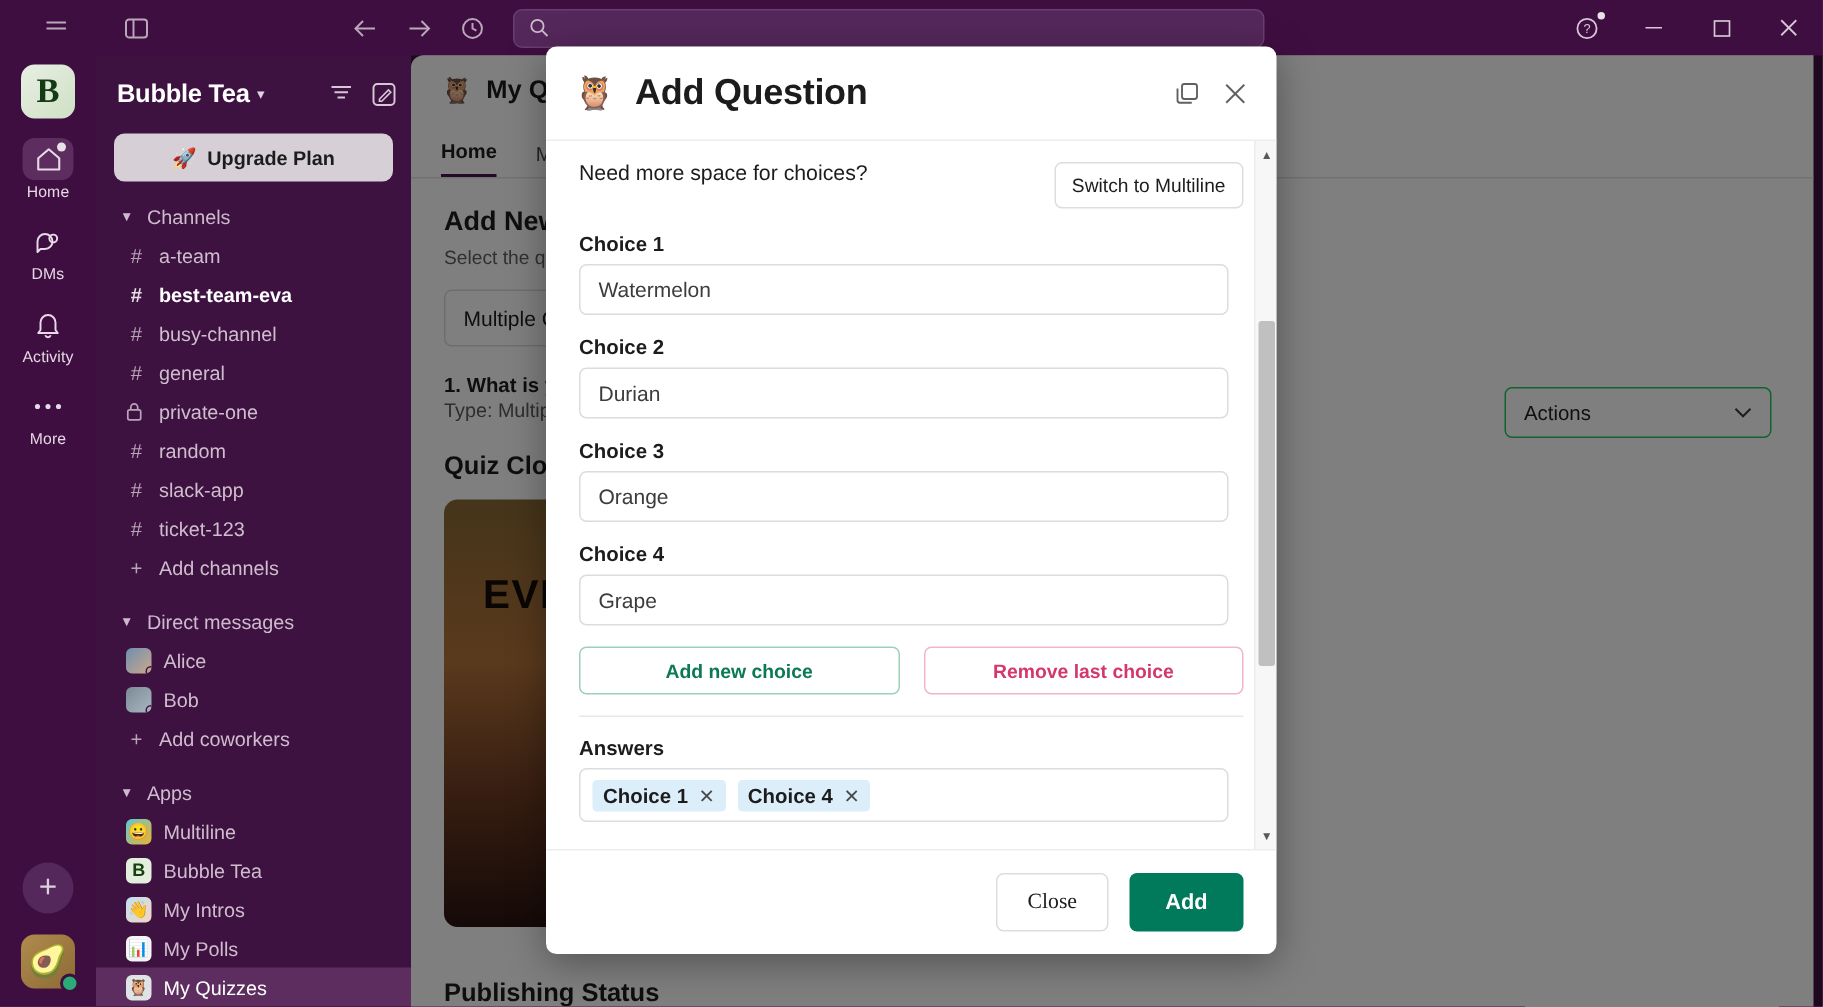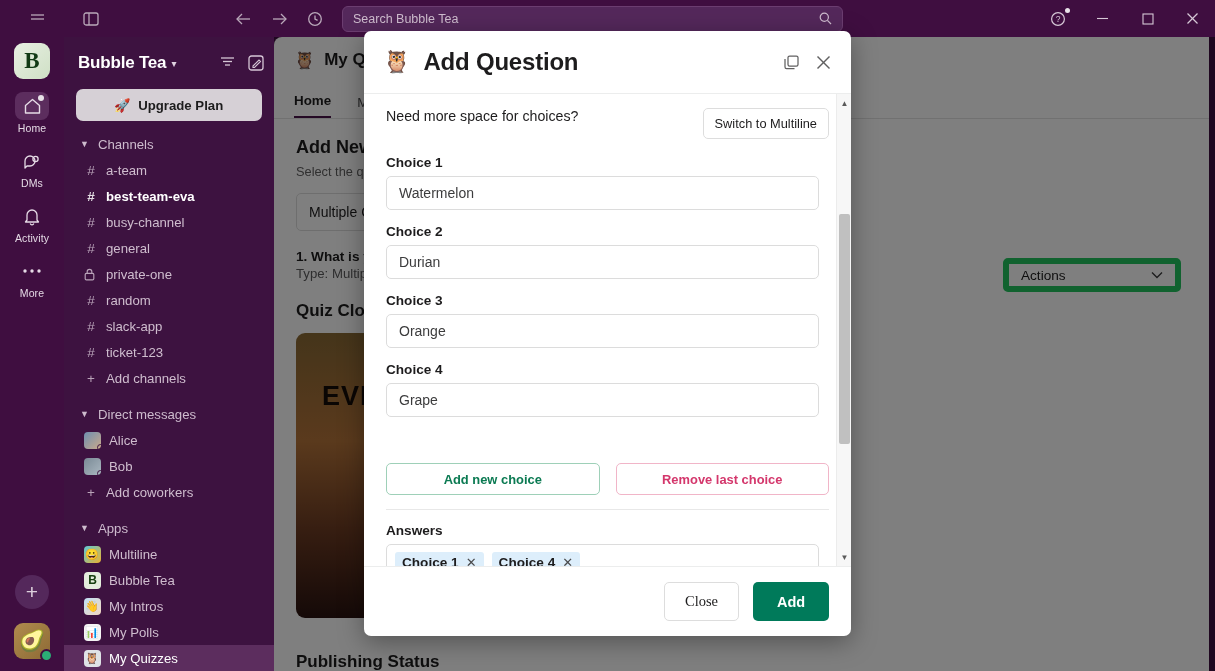--- a/index.html
+++ b/index.html
@@ -159,21 +159,21 @@
     margin-top: 12px; width: 430px; height: 285px; border-radius: 9px;
     background: linear-gradient(180deg,#8a6a35 0%,#b5743a 38%,#6b3a22 70%,#2a1310 100%);
     position: relative; overflow: hidden;
   }
   .img-card .evt {
     position: absolute; top: 48px; left: 26px; font-size: 27px;
     font-weight: bold; color: #140d08; letter-spacing: 1px;
   }
   .actions-box {
     position: absolute; right: 28px; top: 221px; width: 178px; height: 34px;
-    border: 6px solid #22c55e; border-radius: 5px; background: #fff;
+    border: 1px solid #22c55e; border-radius: 5px; background: #fff;
     display: flex; align-items: center; padding: 0 12px;
     font-size: 13.6px; color: #1d1c1d;
   }
   .pub-status {
     position: absolute; left: 22px; top: 615px;
     font-size: 17px; font-weight: bold; color: #1d1c1d;
   }
 
   
   .dim {
@@ -213,21 +213,21 @@
   }
   .field-input {
     width: 433px; height: 34px; border: 1px solid #dcdcdc; border-radius: 5px;
     padding: 0 12px; font-size: 14px; color: #3c3c3d; background: #fff;
     display: flex; align-items: center; margin-bottom: 14px;
   }
   .choice-btns { display: flex; gap: 16px; margin-top: 4px; margin-bottom: 14px; }
   .cbtn {
     flex: 1; height: 32px; border-radius: 5px; background: #fff;
     display: flex; align-items: center; justify-content: center;
-    font-size: 12.9px; font-weight: bold; margin-top: 32px;
+    font-size: 12.9px; font-weight: bold;
   }
   .cbtn.add { border: 1px solid #9ed0b8; color: #0b7a52; }
   .cbtn.rem { border: 1px solid #f1b5c8; color: #d4376c; }
   .divider { height: 1px; background: #e8e8e8; margin: 0 0 13px 0; }
   .answers-box {
     width: 433px; min-height: 36px; border: 1px solid #dcdcdc; border-radius: 5px;
     display: flex; align-items: center; gap: 8px; padding: 5px 8px;
   }
   .chip {
     background: #ddeefb; border-radius: 3px; padding: 3px 7px;
@@ -308,21 +308,20 @@
           </svg>
       </div>
       <div class="tb-icon">
         <svg width="16" height="16" viewBox="0 0 16 16">
             <circle cx="8" cy="8" r="6.3" fill="none" stroke="currentColor" stroke-width="1.3"></circle>
             <polyline points="8,4.4 8,8 10.6,9.4" fill="none" stroke="currentColor" stroke-width="1.3"></polyline>
           </svg>
       </div>
     </div>
     <div class="searchbar">
-      <span class="sb-text">Search Bubble Tea</span>
       <span>
         <svg width="13" height="13" viewBox="0 0 13 13">
             <circle cx="5.3" cy="5.3" r="4.1" fill="none" stroke="currentColor" stroke-width="1.2"></circle>
             <line x1="8.4" y1="8.4" x2="12" y2="12" stroke="currentColor" stroke-width="1.2"></line>
           </svg>
       </span>
     </div>
     <div class="winctrls">
       <div class="winbtn" style="position:relative">
         <svg width="16" height="16" viewBox="0 0 16 16">

